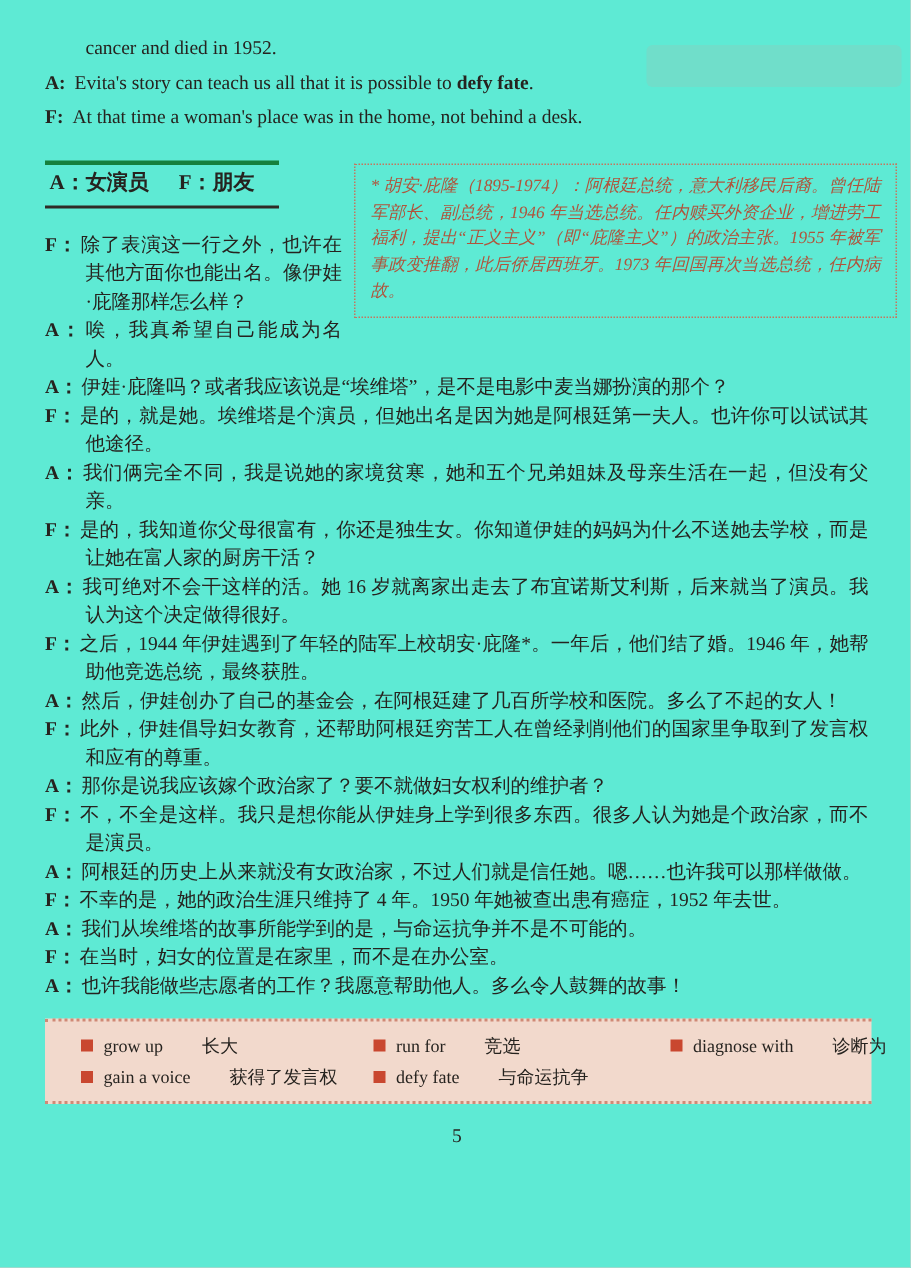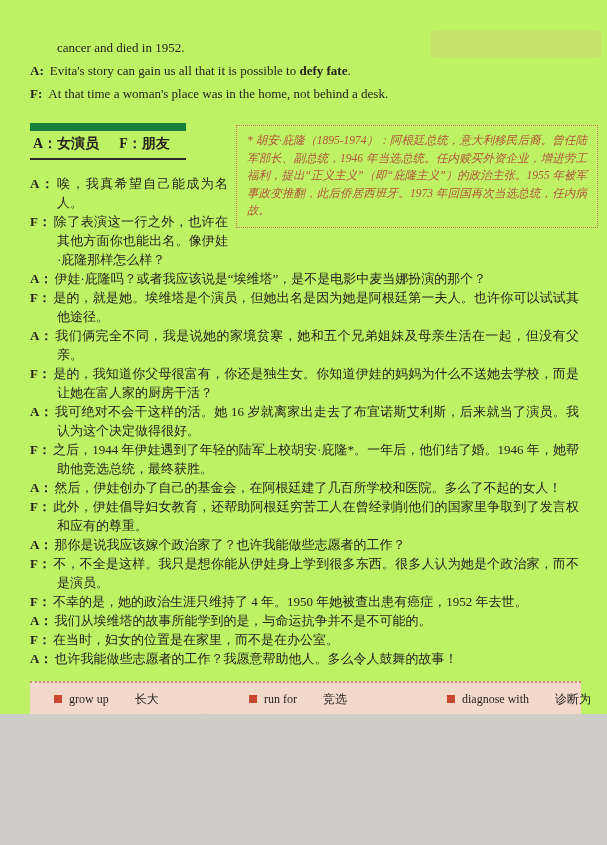--- a/index.html
+++ b/index.html
@@ -1,22 +1,22 @@
 <!DOCTYPE html>
 <html><head>
 <meta charset="utf-8">
 <style>
   html,body { margin:0; padding:0; background:#cfcdc8; }
   .page {
     position:relative;
-    width:607px; height:714px;
+    width:607px; height:845px;
     margin:0 auto;
-    background:#bef264;
+    background:#5eead4;
     box-sizing:border-box;
-    padding:36px 28px 0 30px;
+    padding:20px 28px 0 30px;
     font-family:"Liberation Serif","DejaVu Serif",serif;
     color:#26231f;
     overflow:hidden;
   }
   .bleed {
     position:absolute; top:30px; right:6px;
     width:170px; height:28px;
     background:rgba(224,150,140,0.14);
     border-radius:4px;
   }
@@ -38,21 +38,21 @@
     color:#b0543c;
     font-size:11.5px;
     line-height:17.5px;
     padding:6px 10px 7px 10px;
     font-style:italic;
     text-align:justify;
   }
   .roles-header {
     box-sizing:border-box;
     width:156px;
-    border-top:8px solid #15803d;
+    border-top:3px solid #15803d;
     border-bottom:2px solid #2f2b26;
     font-weight:bold;
     font-size:14px;
     line-height:16px;
     padding:5px 3px 6px 3px;
     margin-bottom:14px;
   }
   .roles-header .role-f { margin-left:20px; }
   .zh-line { margin:0; padding-left:27px; text-indent:-27px; text-align:justify; }
   .zh-line .spk { margin-right:2px; }
@@ -83,45 +83,46 @@
   .page-number { text-align:center; font-size:13px; margin-top:13px; }
 </style>
 </head>
 <body>
 
 <div class="page">
   <div class="bleed"></div>
 
   <section class="en-dialogue">
     <p class="en-cont"><span>cancer and died in 1952.</span></p>
-    <p class="en-line"><span class="spk">A:</span><span>Evita's story can gain us all that it is possible to </span><span class="bold-phrase">defy fate</span><span>.</span></p>
+    <p class="en-line"><span class="spk">A:</span><span>Evita's story can teach us all that it is possible to </span><span class="bold-phrase">defy fate</span><span>.</span></p>
     <p class="en-line"><span class="spk">F:</span><span>At that time a woman's place was in the home, not behind a desk.</span></p>
   </section>
 
   <section class="zh-block">
     <aside class="note-box">
       <span>* 胡安·庇隆（1895-1974）：阿根廷总统，意大利移民后裔。曾任陆军部长、副总统，1946 年当选总统。任内赎买外资企业，增进劳工福利，提出“正义主义”（即“庇隆主义”）的政治主张。1955 年被军事政变推翻，此后侨居西班牙。1973 年回国再次当选总统，任内病故。</span>
     </aside>
 
     <div class="roles-header">
       <span class="role-a">A：女演员</span><span class="role-f">F：朋友</span>
     </div>
 
+    <p class="zh-line"><span class="spk">F：</span><span>除了表演这一行之外，也许在其他方面你也能出名。像伊娃·庇隆那样怎么样？</span></p>
     <p class="zh-line"><span class="spk">A：</span><span>唉，我真希望自己能成为名人。</span></p>
-    <p class="zh-line"><span class="spk">F：</span><span>除了表演这一行之外，也许在其他方面你也能出名。像伊娃·庇隆那样怎么样？</span></p>
     <p class="zh-line"><span class="spk">A：</span><span>伊娃·庇隆吗？或者我应该说是“埃维塔”，是不是电影中麦当娜扮演的那个？</span></p>
     <p class="zh-line"><span class="spk">F：</span><span>是的，就是她。埃维塔是个演员，但她出名是因为她是阿根廷第一夫人。也许你可以试试其他途径。</span></p>
     <p class="zh-line"><span class="spk">A：</span><span>我们俩完全不同，我是说她的家境贫寒，她和五个兄弟姐妹及母亲生活在一起，但没有父亲。</span></p>
     <p class="zh-line"><span class="spk">F：</span><span>是的，我知道你父母很富有，你还是独生女。你知道伊娃的妈妈为什么不送她去学校，而是让她在富人家的厨房干活？</span></p>
     <p class="zh-line"><span class="spk">A：</span><span>我可绝对不会干这样的活。她 16 岁就离家出走去了布宜诺斯艾利斯，后来就当了演员。我认为这个决定做得很好。</span></p>
     <p class="zh-line"><span class="spk">F：</span><span>之后，1944 年伊娃遇到了年轻的陆军上校胡安·庇隆*。一年后，他们结了婚。1946 年，她帮助他竞选总统，最终获胜。</span></p>
     <p class="zh-line"><span class="spk">A：</span><span>然后，伊娃创办了自己的基金会，在阿根廷建了几百所学校和医院。多么了不起的女人！</span></p>
     <p class="zh-line"><span class="spk">F：</span><span>此外，伊娃倡导妇女教育，还帮助阿根廷穷苦工人在曾经剥削他们的国家里争取到了发言权和应有的尊重。</span></p>
-    <p class="zh-line"><span class="spk">A：</span><span>那你是说我应该嫁个政治家了？也许我能做些志愿者的工作？</span></p>
+    <p class="zh-line"><span class="spk">A：</span><span>那你是说我应该嫁个政治家了？要不就做妇女权利的维护者？</span></p>
     <p class="zh-line"><span class="spk">F：</span><span>不，不全是这样。我只是想你能从伊娃身上学到很多东西。很多人认为她是个政治家，而不是演员。</span></p>
+    <p class="zh-line"><span class="spk">A：</span><span>阿根廷的历史上从来就没有女政治家，不过人们就是信任她。嗯……也许我可以那样做做。</span></p>
     <p class="zh-line"><span class="spk">F：</span><span>不幸的是，她的政治生涯只维持了 4 年。1950 年她被查出患有癌症，1952 年去世。</span></p>
     <p class="zh-line"><span class="spk">A：</span><span>我们从埃维塔的故事所能学到的是，与命运抗争并不是不可能的。</span></p>
     <p class="zh-line"><span class="spk">F：</span><span>在当时，妇女的位置是在家里，而不是在办公室。</span></p>
     <p class="zh-line"><span class="spk">A：</span><span>也许我能做些志愿者的工作？我愿意帮助他人。多么令人鼓舞的故事！</span></p>
   </section>
 
   <div class="vocab-box">
     <div class="vocab-item">
         <span class="sq"></span>
         <span class="ven">grow up</span>

